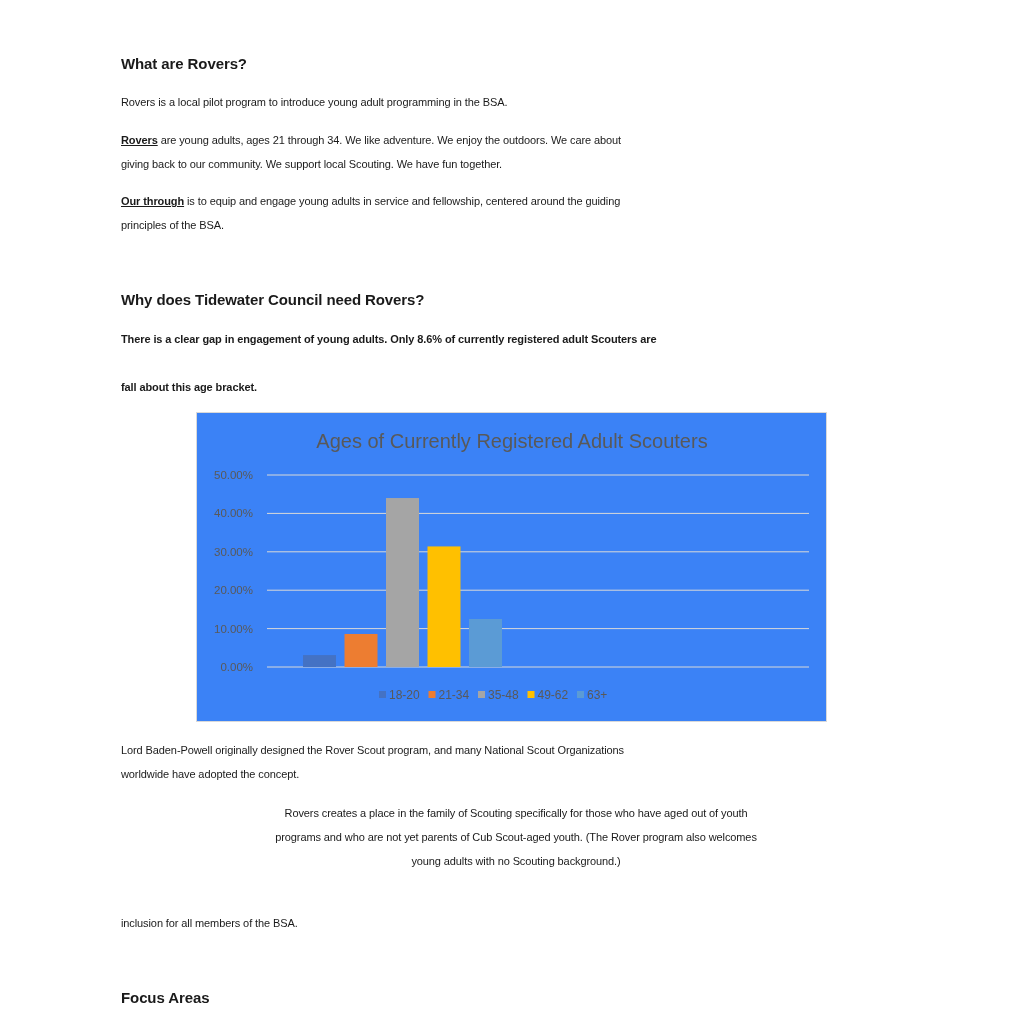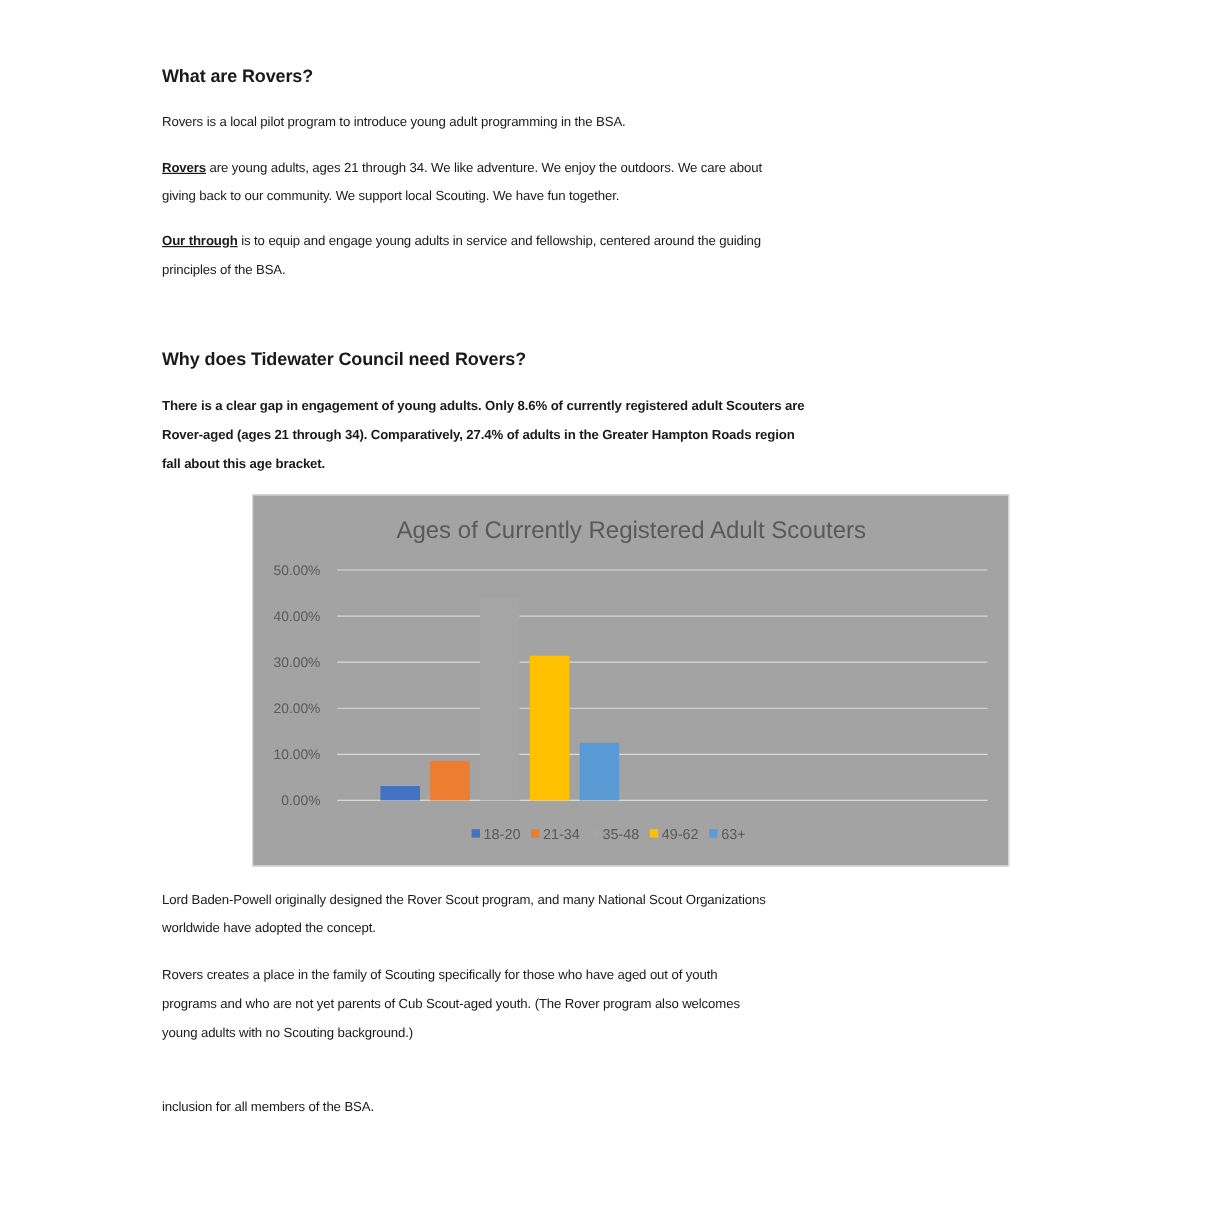--- a/index.html
+++ b/index.html
@@ -1,24 +1,24 @@
 <!DOCTYPE html>
 <html><head>
 <meta charset="utf-8">
 <style>
   html, body { margin: 0; padding: 0; background: #ffffff; }
   body { width: 1024px; height: 1024px; position: relative; overflow: hidden;
          font-family: "Liberation Sans", sans-serif; color: #1a1a1a; }
-  .page { position: absolute; left: 14px; top: 0; width: 942px; height: 1024px; }
+  .page { position: absolute; left: 0; top: 0; width: 942px; height: 1024px; }
   .text { position: absolute; left: 121px; width: 790px; font-size: 11px; line-height: 24px;
           letter-spacing: -0.1px; }
   .heading { font-weight: bold; font-size: 15px; }
   .b { font-weight: bold; text-decoration: underline; }
   .chart-box { position: absolute; left: 196px; top: 412px; width: 631px; height: 310px;
-               border: 1px solid #d9d9d9; box-sizing: border-box; background: #a3a3a3; }
+               border: 1px solid #d9d9d9; box-sizing: border-box; background: #3b82f6; }
   svg text { font-family: "Liberation Sans", sans-serif; }
 </style>
 </head>
 <body>
 
 <div class="page">
 
   <div class="text heading" style="top:52px;">What are Rovers?</div>
 
   <div class="text" style="top:90px;">Rovers is a local pilot program to introduce young adult programming in the BSA.</div>
@@ -30,21 +30,21 @@
 
   <div class="text" style="top:189px;">
     <span class="b">Our through</span><span> is to equip and engage young adults in service and fellowship, centered around the guiding</span><br>
     <span>principles of the BSA.</span>
   </div>
 
   <div class="text heading" style="top:288px;">Why does Tidewater Council need Rovers?</div>
 
   <div class="text" style="top:327px;font-weight:bold;">
     <span>There is a clear gap in engagement of young adults. Only 8.6% of currently registered adult Scouters are</span><br>
-    <span>Rover-aged (ages 21 through 34). Comparatively, 27.4% of adults in the Greater Hampton Roads region</span><br>
+    <br>
     <span>fall about this age bracket.</span>
   </div>
 
   <div class="chart-box">
     <svg id="chart" width="631" height="310">
       <text id="chart-title" x="315" y="35" text-anchor="middle" font-size="20" fill="#595959">Ages of Currently Registered Adult Scouters</text>
       <g id="grid-layer">
           <line x1="70" x2="612" y1="254" y2="254" stroke="#d9d9d9" stroke-width="1"></line>
           <line x1="70" x2="612" y1="215.6" y2="215.6" stroke="#d9d9d9" stroke-width="1"></line>
           <line x1="70" x2="612" y1="177.2" y2="177.2" stroke="#d9d9d9" stroke-width="1"></line>
@@ -80,25 +80,26 @@
           <text x="390" y="286" font-size="12" fill="#595959">63+</text>
         </g>
     </svg>
   </div>
 
   <div class="text" style="top:738px;">
     <span>Lord Baden-Powell originally designed the Rover Scout program, and many National Scout Organizations</span><br>
     <span>worldwide have adopted the concept.</span>
   </div>
 
-  <div class="text" style="top:801px;">
+  <div class="text" style="top:801px;text-align:center;">
     <span>Rovers creates a place in the family of Scouting specifically for those who have aged out of youth</span><br>
     <span>programs and who are not yet parents of Cub Scout-aged youth. (The Rover program also welcomes</span><br>
     <span>young adults with no Scouting background.)</span>
   </div>
 
   <div class="text" style="top:887px;">
     <br>
     <span>inclusion for all members of the BSA.</span>
   </div>
 
+  <div class="text heading" style="top:986px;">Focus Areas</div>
 
 </div>
 
 </body></html>

